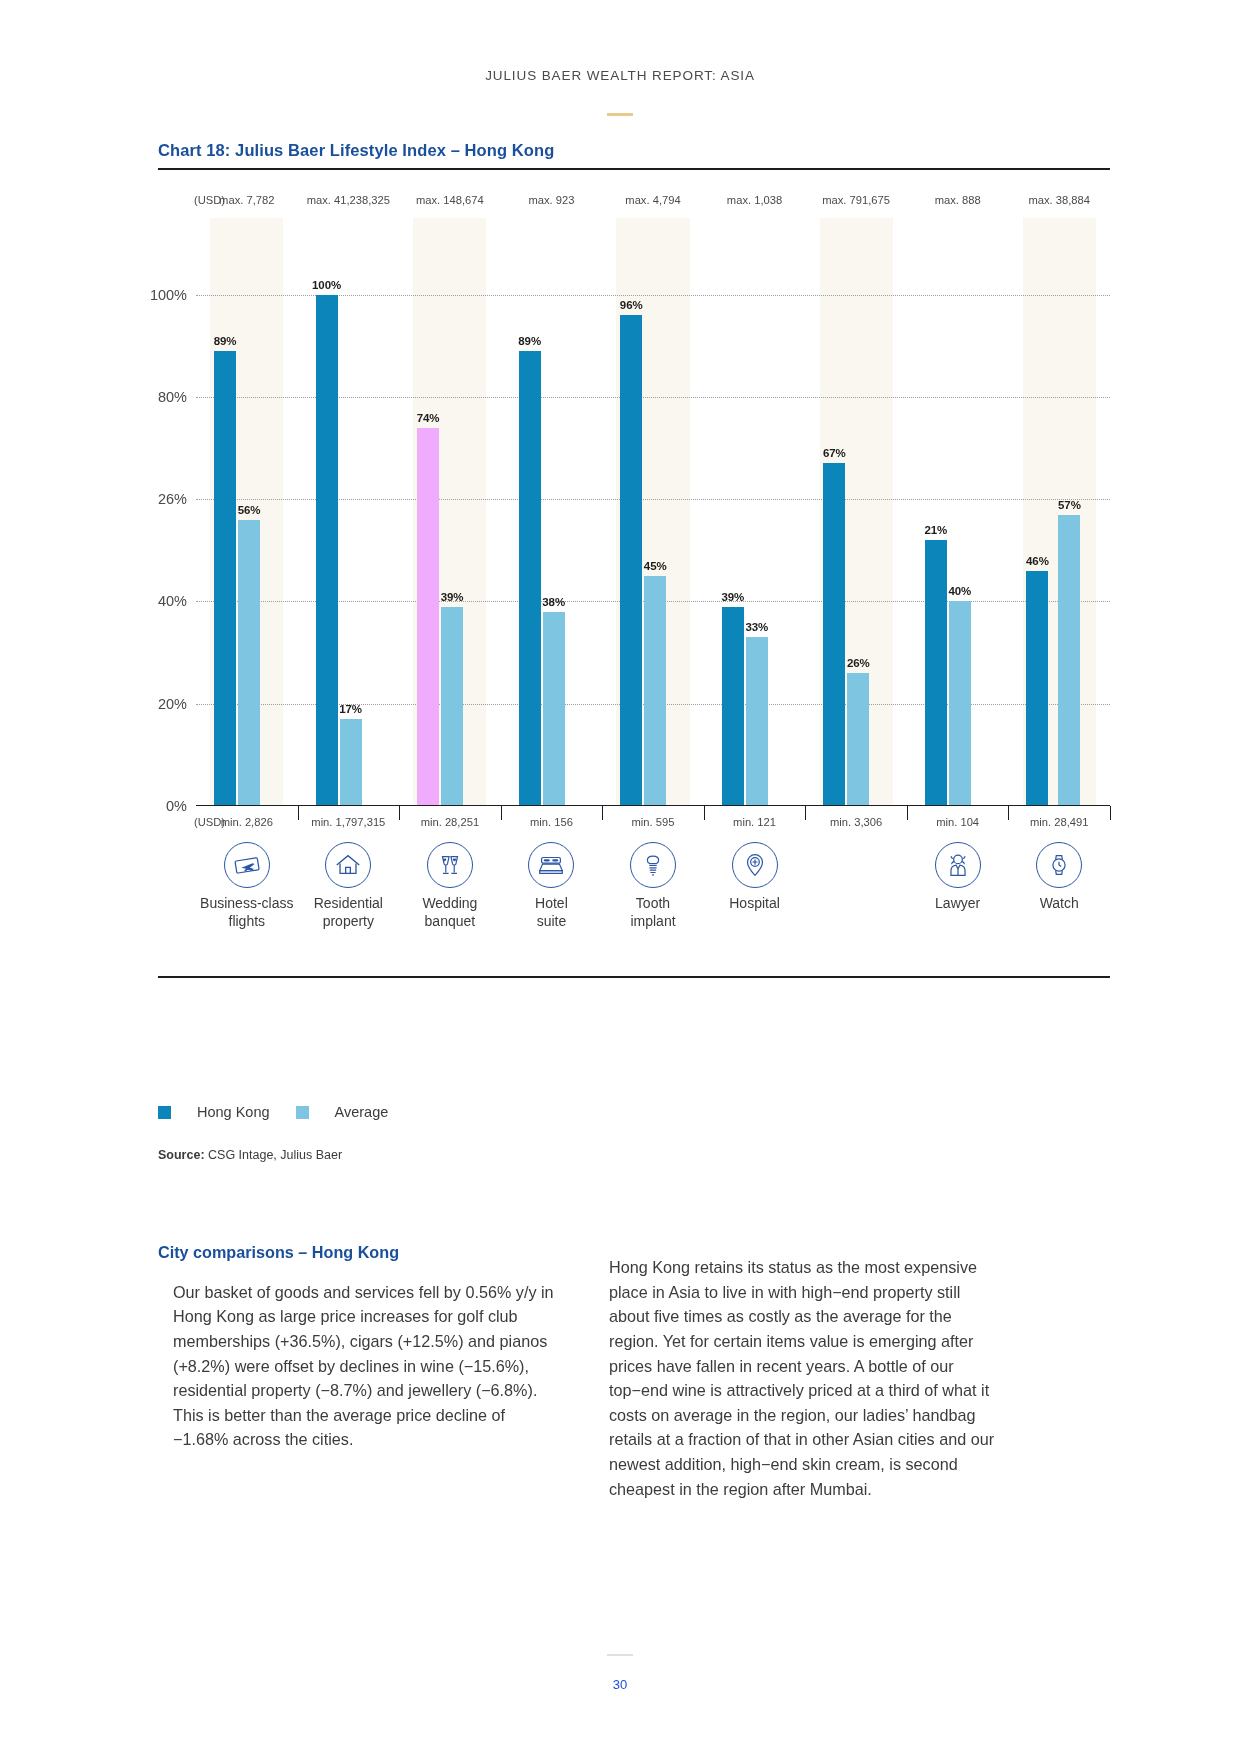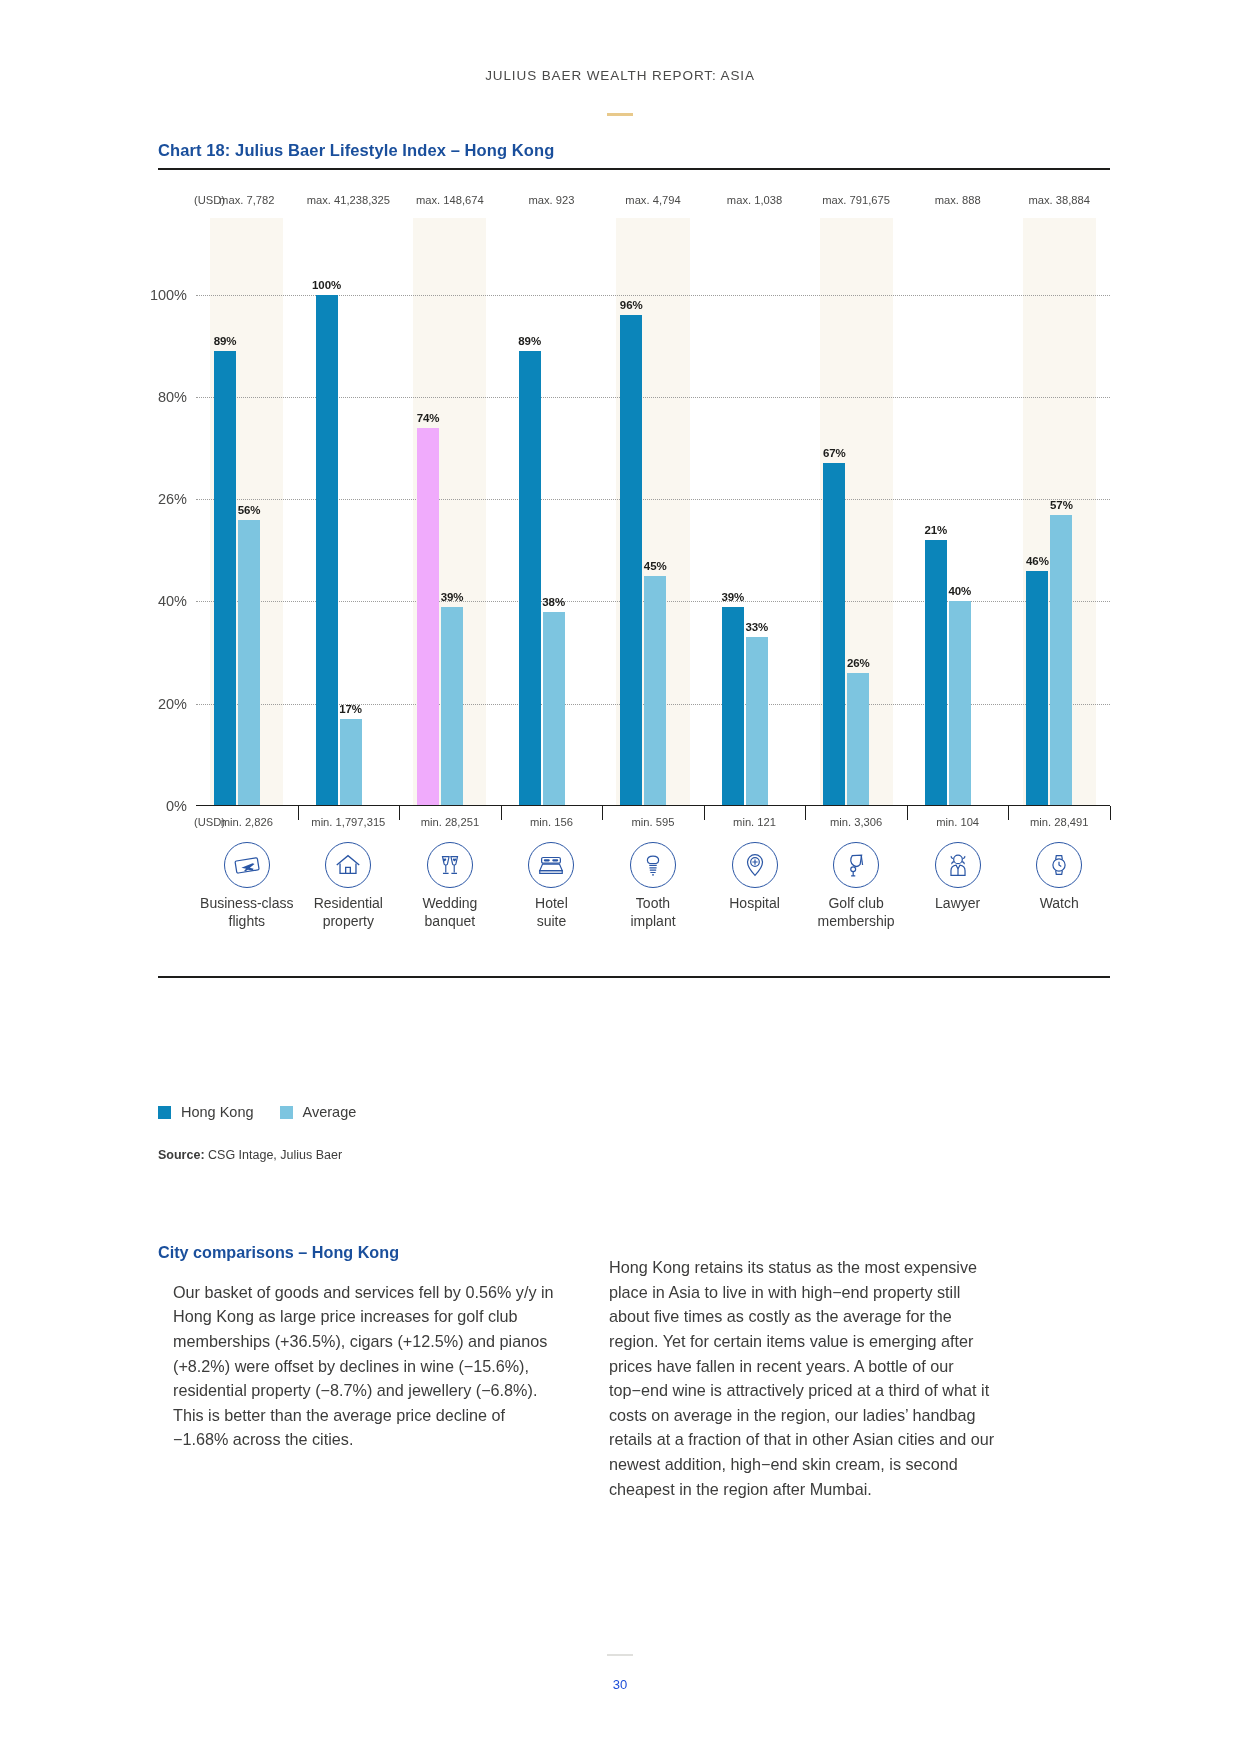--- a/index.html
+++ b/index.html
@@ -228,21 +228,21 @@
     position: absolute;
     left: 158px;
     top: 1104px;
     display: flex;
     align-items: center;
     gap: 26px;
   }
   .legend-item {
     display: flex;
     align-items: center;
-    gap: 10px;
+    gap: 26px;
     font-size: 14.5px;
     color: #3c3c3b;
   }
   .swatch { width: 13px; height: 13px; display: inline-block; }
 
   .source {
     position: absolute;
     left: 158px;
     top: 1148px;
     font-size: 12.5px;
@@ -406,21 +406,21 @@
               <span class="bar-label">21%</span>
             </div>
             <div class="bar secondary" style="height: 204.522px; background: rgb(125, 197, 224);">
               <span class="bar-label">40%</span>
             </div>
           </div>
           <div class="group" style="left: 812.444px; width: 101.556px;">
             <div class="bar primary" style="height: 235.2px; background: rgb(11, 133, 186);">
               <span class="bar-label">46%</span>
             </div>
-            <div class="bar secondary" style="height: 291.443px; background: rgb(125, 197, 224);">
+            <div class="bar secondary" style="height: 291.443px; background: rgb(125, 197, 224); margin-left: 8px;">
               <span class="bar-label">57%</span>
             </div>
           </div>
         </div>
       <div class="axis0"></div>
       <div id="tickmarks">
           <div class="tickmark" style="left: 101.556px; bottom: 0px; top: auto; transform: translateY(100%);"></div>
           <div class="tickmark" style="left: 203.111px; bottom: 0px; top: auto; transform: translateY(100%);"></div>
           <div class="tickmark" style="left: 304.667px; bottom: 0px; top: auto; transform: translateY(100%);"></div>
           <div class="tickmark" style="left: 406.222px; bottom: 0px; top: auto; transform: translateY(100%);"></div>
@@ -499,32 +499,20 @@
         <div class="cat" style="left: 495.591px; width: 125.929px;">
           <div class="cat-icon">
             <svg width="30" height="30" viewBox="0 0 32 32" fill="none" stroke="#2a56a5" stroke-width="1.3">
               <path d="M16 5c-4.4 0-8 3.5-8 7.9 0 5.9 8 14.1 8 14.1s8-8.2 8-14.1C24 8.5 20.4 5 16 5z"></path>
               <circle cx="16" cy="12.8" r="4.6"></circle>
               <path d="M16 10v5.6M13.2 12.8h5.6"></path>
             </svg>
           </div>
           <div class="cat-label">Hospital</div>
         </div>
-        <div class="cat" style="left: 597.147px; width: 125.929px;">
-          <div class="cat-icon">
-            <svg width="30" height="30" viewBox="0 0 32 32" fill="none" stroke="#2a56a5" stroke-width="1.3">
-              <path d="M12 6c-2.5 3.5-2.2 8 1.4 10.4 2.5 1.7 5.4 1.2 7-1L22 5.5z"></path>
-              <path d="M21.5 5.5L23 16"></path>
-              <circle cx="13" cy="20.5" r="2.6"></circle>
-              <path d="M13 23v4.5M10.8 27.5h4.4"></path>
-            </svg>
-          </div>
-          <div class="cat-label">Golf club
-membership</div>
-        </div>
         <div class="cat" style="left: 698.702px; width: 125.929px;">
           <div class="cat-icon">
             <svg width="30" height="30" viewBox="0 0 32 32" fill="none" stroke="#2a56a5" stroke-width="1.3">
               <circle cx="16" cy="10" r="4.6"></circle>
               <path d="M11 9c-1.8-.3-2.8-1.3-2-2.4M21 9c1.8-.3 2.8-1.3 2-2.4M11.6 12.4c-1.6.6-2.6 1.6-2 2.6M20.4 12.4c1.6.6 2.6 1.6 2 2.6"></path>
               <path d="M8.5 27v-5c0-3.2 2.6-5.4 5.5-5.8l2 4 2-4c2.9.4 5.5 2.6 5.5 5.8v5z"></path>
               <path d="M16 20.5V27"></path>
             </svg>
           </div>
           <div class="cat-label">Lawyer</div>

